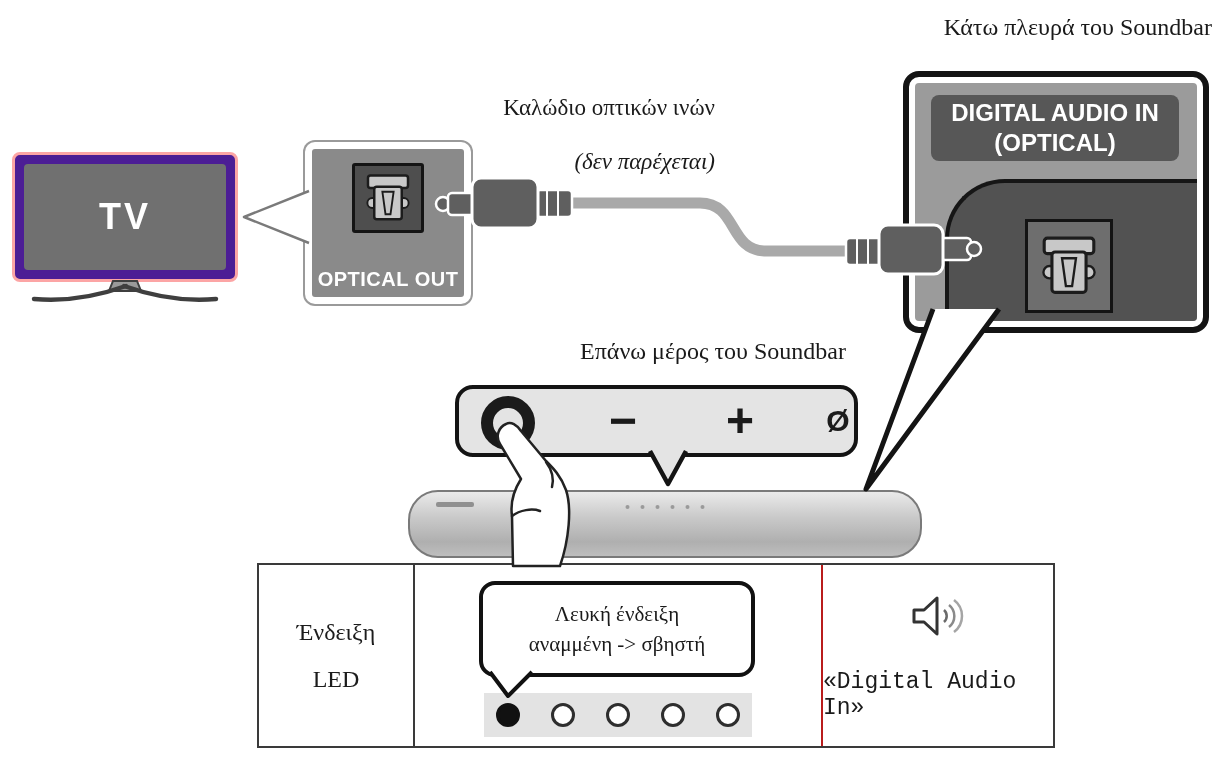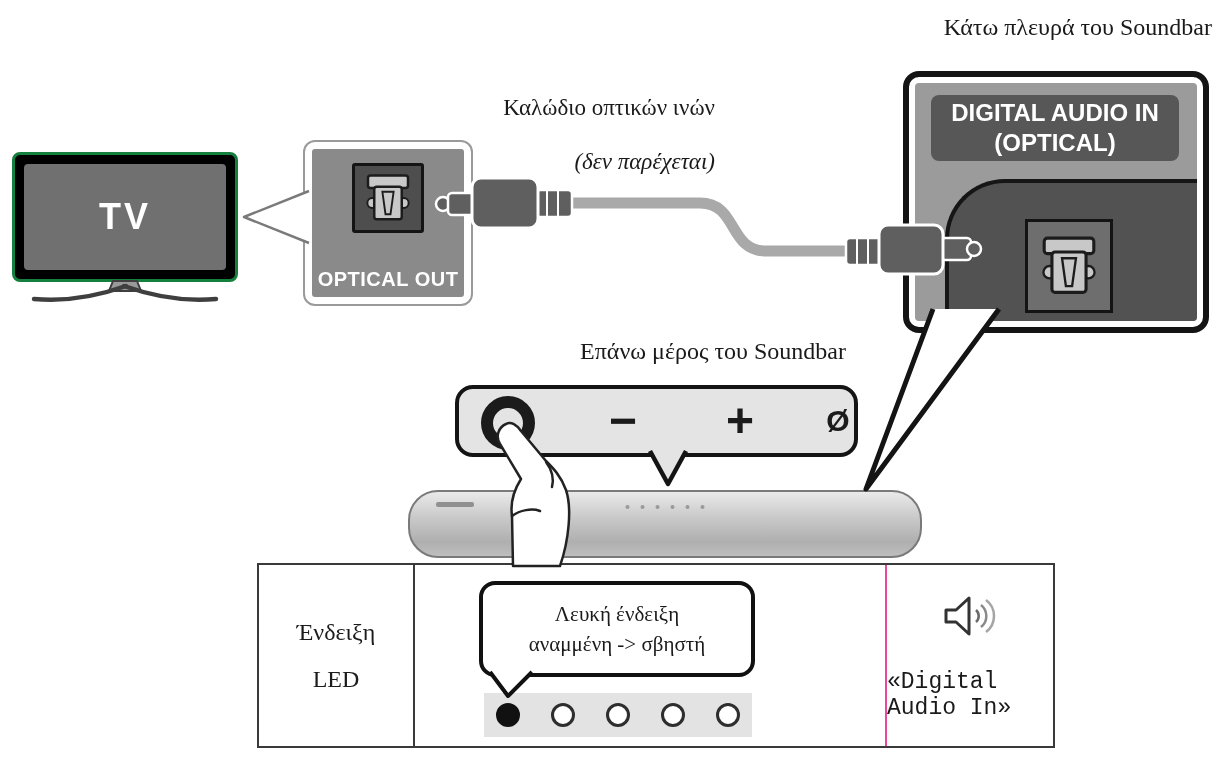--- a/index.html
+++ b/index.html
@@ -9,22 +9,22 @@
   .ctr{display:flex;align-items:center;justify-content:center;}
 
   
   .lbl{font-size:24px;text-align:right;line-height:1.25;}
   .lbl-bottom-side{left:878px;top:12px;width:334px;}
   .lbl-cable{left:385px;top:94px;width:330px;font-size:23px;}
   .lbl-cable .line2{margin-top:25px;font-style:italic;}
   .lbl-top-side{left:466px;top:336px;width:380px;}
 
   
-  .tv{left:12px;top:152px;width:226px;height:130px;border:3px solid #15803d;border-radius:8px;
-      background:#000000;padding:9px;box-sizing:border-box;}
+  .tv{left:12px;top:152px;width:226px;height:130px;border:3px solid #fca5a5;border-radius:8px;
+      background:#4c1d95;padding:9px;box-sizing:border-box;}
   .tv-screen{width:100%;height:100%;background:#707070;border-radius:4px;
       font-family:"Liberation Sans",sans-serif;font-weight:bold;font-size:36px;color:#fff;letter-spacing:3px;}
 
   
   .oo-box{left:305px;top:142px;width:166px;height:162px;background:#8A8A8A;border:7px solid #fff;
       box-shadow:0 0 0 2px #9a9a9a;border-radius:10px;box-sizing:border-box;}
   .oo-port{left:50%;transform:translateX(-50%);top:14px;width:72px;height:70px;background:#4E4E4E;
       border:3px solid #141414;border-radius:3px;box-sizing:border-box;}
   .oo-label{left:0;bottom:6px;width:100%;text-align:center;color:#fff;
       font-family:"Liberation Sans",sans-serif;font-weight:bold;font-size:20px;letter-spacing:.5px;}
@@ -58,21 +58,21 @@
   .sb-brand{left:26px;top:10px;width:38px;height:5px;background:#909090;border-radius:2px;}
   .sb-marks{left:50%;top:13px;transform:translateX(-50%);display:flex;gap:11px;}
   .sb-dot{width:4px;height:4px;border-radius:50%;background:#9a9a9a;}
 
   
   .result-table{left:257px;top:563px;width:798px;height:185px;border:2px solid #3a3a3a;
       display:flex;background:#fff;box-sizing:border-box;}
   .t-cell{box-sizing:border-box;}
   .t-cell1{width:156px;border-right:2px solid #3a3a3a;display:flex;flex-direction:column;
       align-items:center;justify-content:center;gap:20px;font-size:24px;color:#1c1c1c;}
-  .t-cell2{width:472px;border-right:2px solid #ec4899;position:relative;}
+  .t-cell2{width:408px;border-right:2px solid #b91c1c;position:relative;}
   .bubble{left:64px;top:16px;width:276px;height:96px;border:4px solid #111;border-radius:16px;background:#fff;
       flex-direction:column;gap:5px;font-size:21px;text-align:center;box-sizing:border-box;}
   .led-strip{left:69px;top:128px;width:268px;height:44px;background:#E3E3E3;
       display:flex;align-items:center;justify-content:space-between;padding:0 12px;box-sizing:border-box;}
   .led-dot{width:24px;height:24px;border-radius:50%;border:3px solid #2e2e2e;background:#fff;box-sizing:border-box;}
   .led-dot.filled{background:#111;border-color:#111;}
   .t-cell3{flex:1;display:flex;flex-direction:column;align-items:center;justify-content:center;gap:28px;font-size:23px;font-family:Liberation Mono, monospace;}
 
   
   #overlay{position:absolute;left:0;top:0;width:1220px;height:762px;pointer-events:none;z-index:50;}

